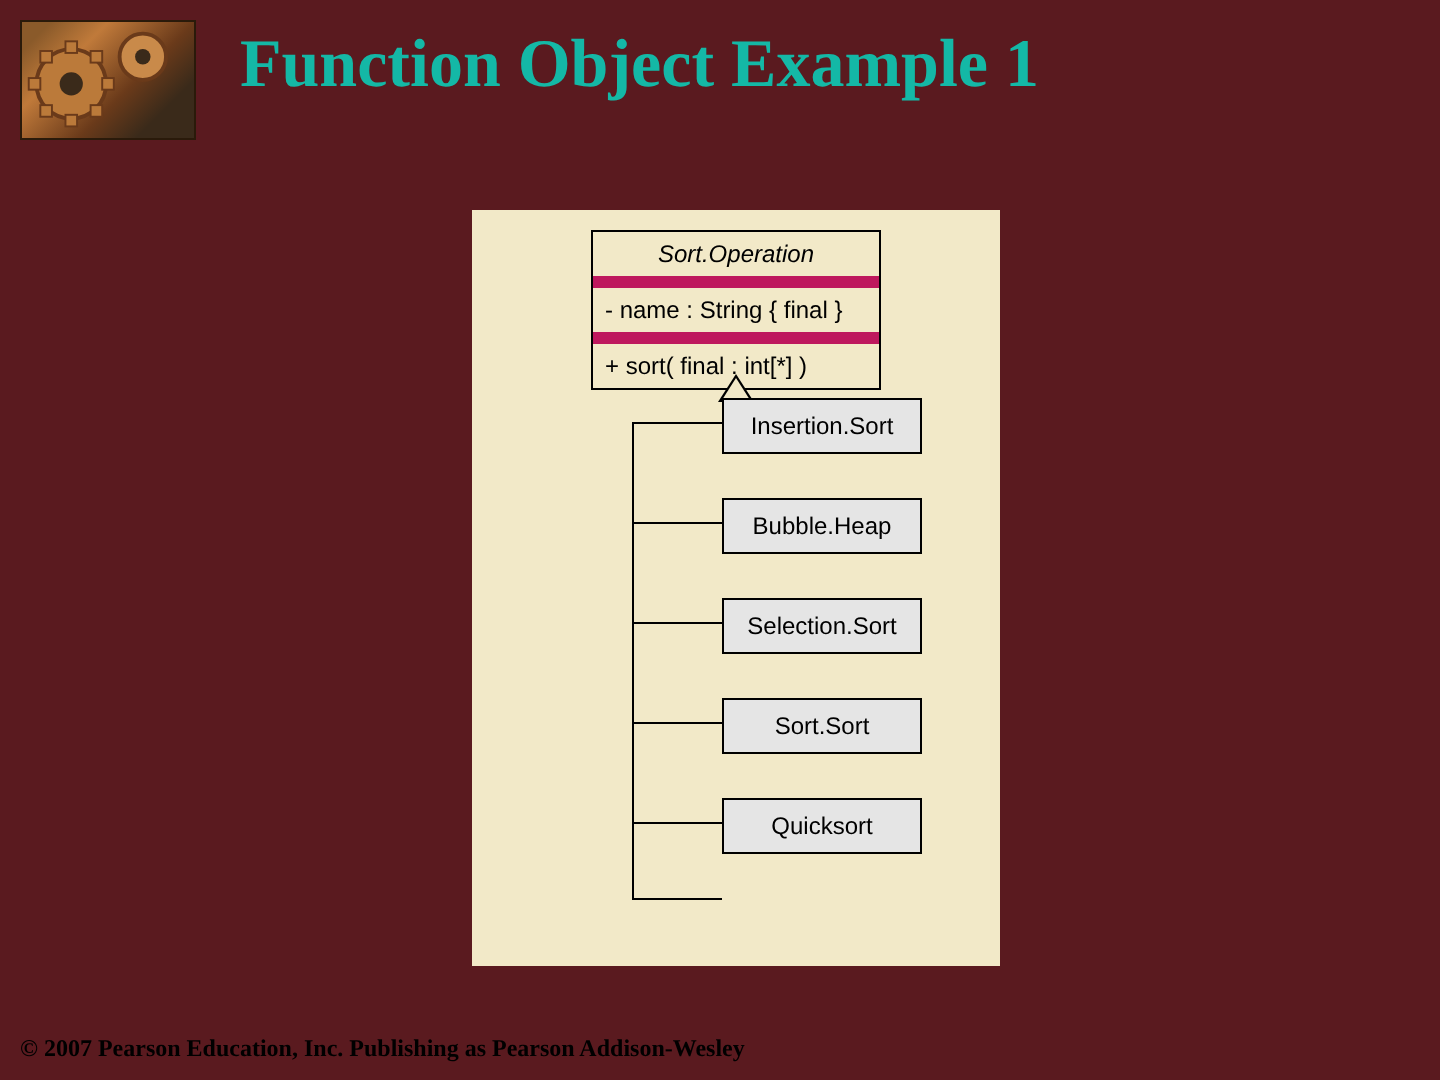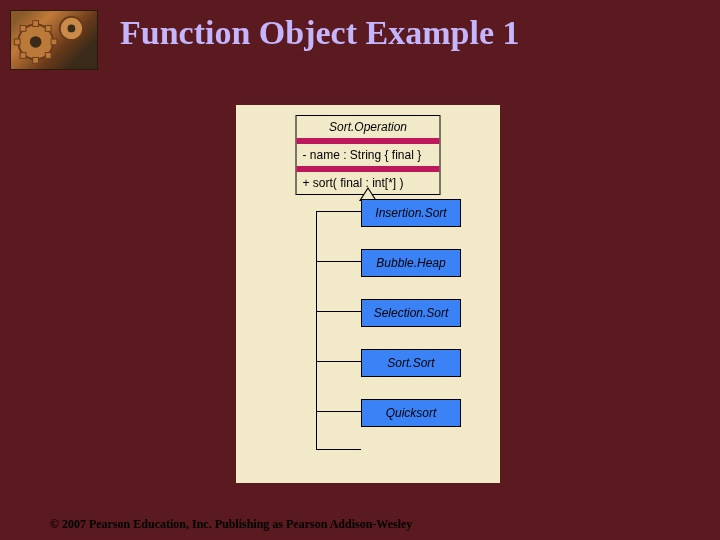--- a/index.html
+++ b/index.html
@@ -18,21 +18,21 @@
     width: 88px;
     height: 60px;
     background: linear-gradient(135deg, #8a5a2a 10%, #c07a3a 30%, #6a3a1a 60%, #3a2a1a 80%);
     border: 1px solid #2a1a0a;
   }
   .logo svg { width: 100%; height: 100%; }
   .title {
     position: absolute;
     top: 14px;
     left: 120px;
-    color: #c4b5fd;
+    color: #14b8a6;
     font-size: 34px;
     font-weight: bold;
   }
   .diagram-panel {
     position: absolute;
     top: 105px;
     left: 236px;
     width: 264px;
     height: 378px;
     background: #f2e9c8;
@@ -93,34 +93,32 @@
     left: 80px;
     top: 106px;
     width: 1px;
     height: 238px;
     background: #000;
   }
   .subclass {
     position: absolute;
     left: 125px;
     border: 1px solid #000;
-    background: #3b82f6;
+    background: #e5e5e5;
     padding: 6px 10px;
     text-align: center;
     min-width: 100px;
-    font-style: italic;
   }
   .copyright {
     position: absolute;
     bottom: 8px;
     left: 10px;
     color: #000;
     font-size: 12px;
     font-weight: bold;
-    margin-left: 40px;
   }
 </style>
 </head>
 <body>
 
 <div class="logo">
   <svg viewBox="0 0 88 60">
     <circle cx="25" cy="32" r="18" fill="#bb7a3a" stroke="#6a3a1a" stroke-width="2"></circle>
     <g fill="#bb7a3a" stroke="#6a3a1a" stroke-width="1">
       <rect x="22" y="10" width="6" height="6"></rect>

